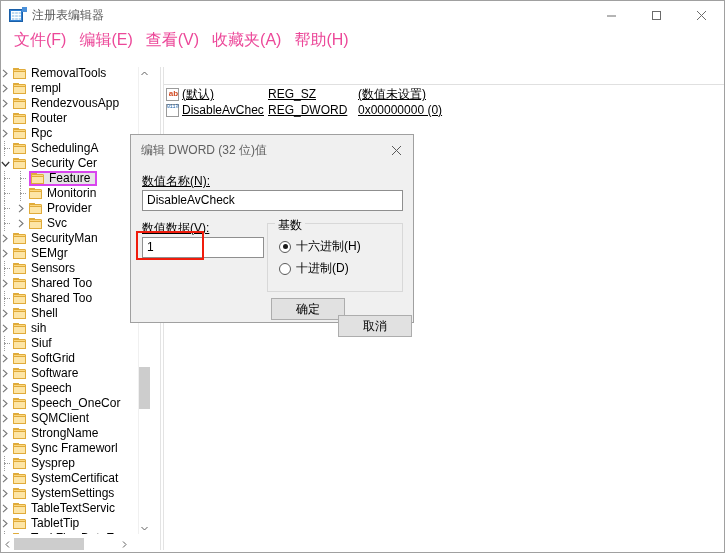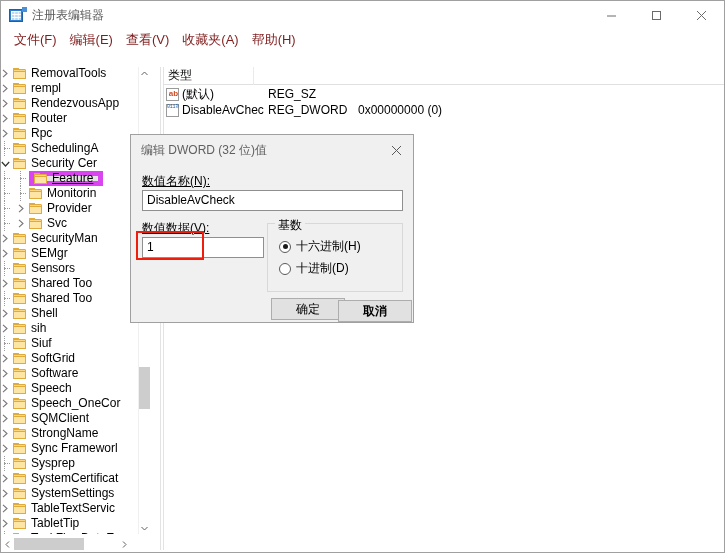--- a/index.html
+++ b/index.html
@@ -77,22 +77,22 @@
   .menubar {
     position: absolute;
     left: 0; top: 29px;
     width: 723px; height: 20px;
     background: #ffffff;
     display: flex;
     align-items: center;
     padding-left: 7px;
   }
   .menu-item {
-    font-size: 13px;
-    color: #7f1d1d;
+    font-size: 16px;
+    color: #ec4899;
     padding: 2px 7px 2px 6px;
     white-space: nowrap;
   }
 
   
   .addressbar {
     position: absolute;
     left: 0; top: 49px;
     width: 723px; height: 17px;
     background: #ffffff;
@@ -134,22 +134,21 @@
   }
   .tree-row {
     height: 15px;
     display: flex;
     align-items: center;
     white-space: nowrap;
     position: relative;
   }
   .tree-row.sel .row-hit {
     background: #e5e5e5;
-    border: 5px solid #d946ef;
-    text-decoration: underline;
+    border: 2px solid #d946ef;
   }
   .row-hit {
     display: inline-flex;
     align-items: center;
     height: 15px;
     padding-right: 5px;
   }
   .twisty {
     width: 16px; height: 15px;
     display: inline-flex;
@@ -292,20 +291,21 @@
   }
   .col.c-name { width: 100px; }
   .col.c-type { width: 90px; }
   .col.c-data { width: 368px; border-right: none; }
 
   .list-rows { position: absolute; left: 0; top: 19px; width: 560px; }
   .list-row {
     display: flex;
     height: 16px;
     align-items: center;
+    text-decoration: underline;
   }
   .cell {
     font-size: 12px;
     color: #000;
     line-height: 16px;
     white-space: nowrap;
     overflow: hidden;
   }
   .cell.c-name { width: 100px; display: flex; align-items: center; padding-left: 2px; }
   .cell.c-type { width: 90px; padding-left: 4px; }
@@ -461,21 +461,21 @@
     width: 74px; height: 22px;
     background: #e1e1e1;
     border: 1px solid #adadad;
     font-size: 12px;
     color: #000;
     display: flex;
     align-items: center;
     justify-content: center;
   }
   #btn-ok { left: 140px; top: 133px; }
-  #btn-cancel { left: 207px; top: 135px; font-weight: bold; }
+  #btn-cancel { left: 207px; top: 150px; }
 
   
   .bottom-edge {
     position: absolute;
     left: 0; bottom: 0;
     width: 723px; height: 2px;
     background: #ffffff;
   }
 </style>
 </head>
@@ -1005,29 +1005,29 @@
               <path d="M1 0.5 L4 3.5 L1 6.5" fill="none" stroke="#606060" stroke-width="1"></path>
             </svg>
         </div>
       </div>
     </div>
 
     <div class="splitter"></div>
 
     <div class="list-pane">
       <div class="list-header">
-        <div class="col c-type">类型</div>
       </div>
       <div class="list-rows" id="list-rows">
           <div class="list-row">
             <span class="cell c-name">
               <span class="ico ab"></span>
               <span>(默认)</span>
             </span>
             <span class="cell c-type">REG_SZ</span>
+            <span class="cell c-data">(数值未设置)</span>
           </div>
           <div class="list-row">
             <span class="cell c-name">
               <span class="ico bin"></span>
               <span>DisableAvCheck</span>
             </span>
             <span class="cell c-type">REG_DWORD</span>
             <span class="cell c-data">0x00000000 (0)</span>
           </div>
         </div>

